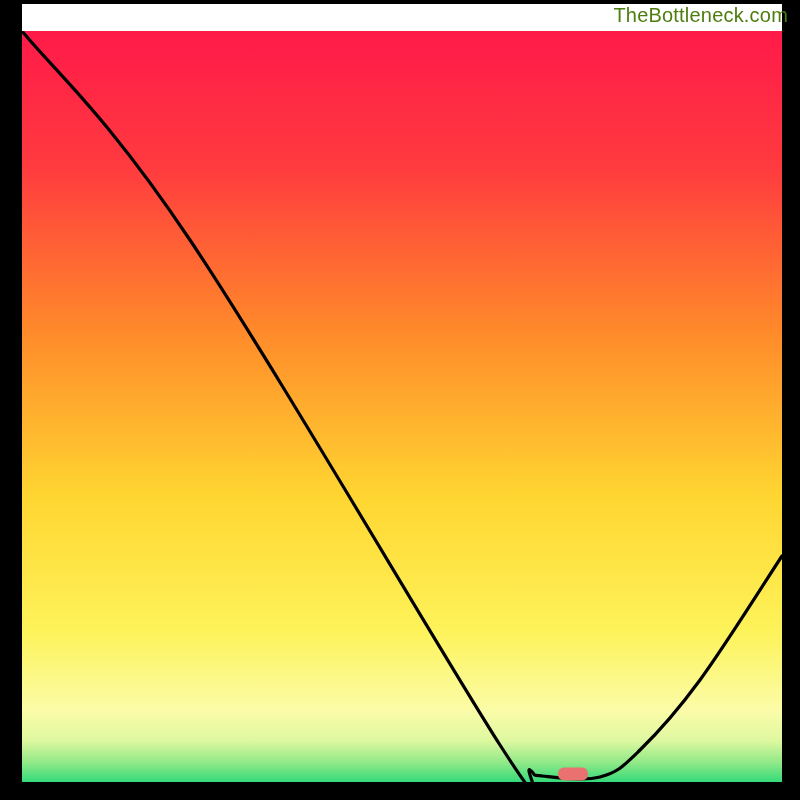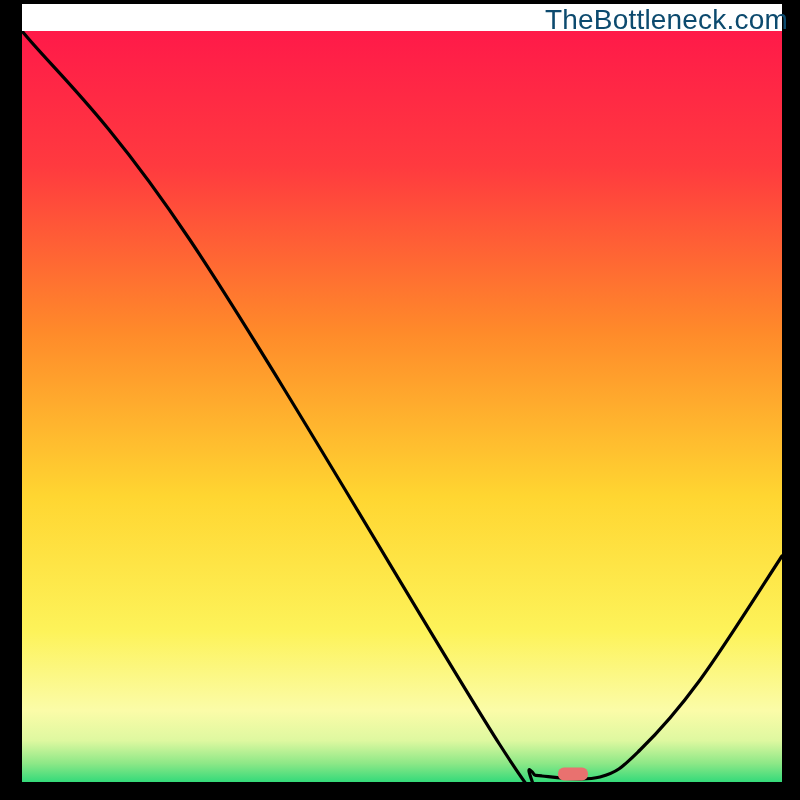--- a/index.html
+++ b/index.html
@@ -13,23 +13,23 @@
   .stage {
     position: relative;
     width: 800px;
     height: 800px;
   }
   .watermark {
     position: absolute;
     top: 4px;
     right: 12px;
     font-family: Arial, Helvetica, sans-serif;
-    font-size: 28px;
+    font-size: 20px;
     font-weight: 500;
-    color: #0c4a6e;
+    color: #4d7c0f;
     letter-spacing: 0.2px;
     user-select: none;
   }
   svg.plot {
     position: absolute;
     left: 0;
     top: 0;
     width: 800px;
     height: 800px;
     display: block;

